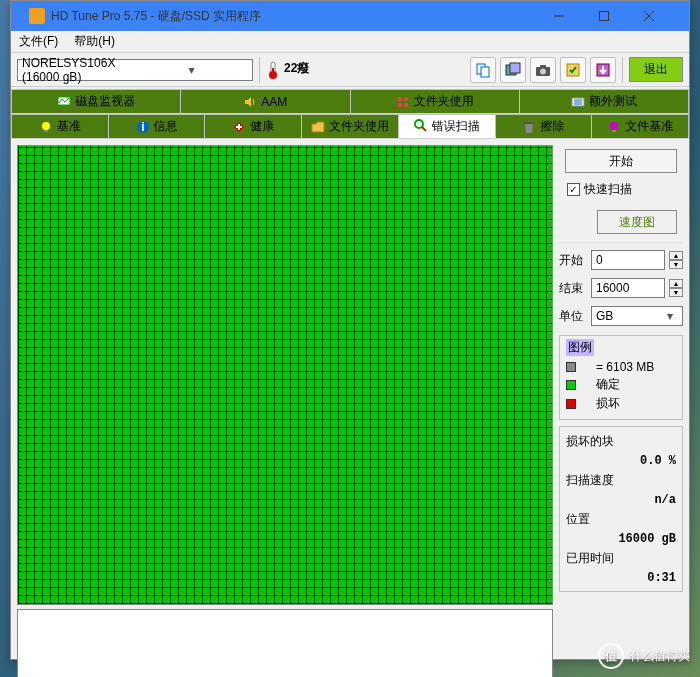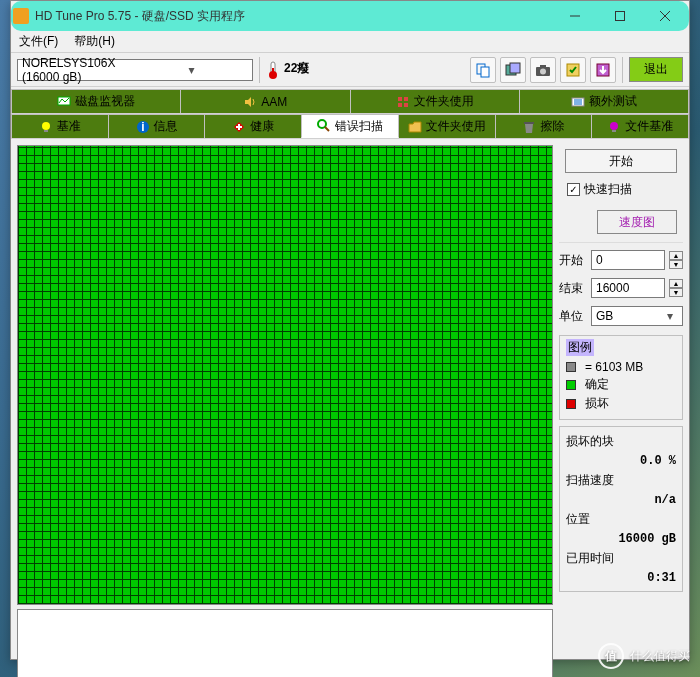--- a/index.html
+++ b/index.html
@@ -1,18 +1,18 @@
 <!DOCTYPE html>
 <html><head>
 <meta charset="utf-8">
 <style>
 * { margin: 0; padding: 0; box-sizing: border-box; font-family: "Microsoft YaHei", SimSun, Tahoma, sans-serif; font-size: 12px; }
 body { background: linear-gradient(135deg, #4a7ba8 0%, #3a6b90 30%, #2a5a70 60%, #6b8e5a 100%); width: 700px; height: 677px; overflow: hidden; position: relative; }
 .window { position: absolute; top: 0; left: 10px; width: 680px; height: 660px; background: #f0f0f0; border: 1px solid #888; box-shadow: 0 3px 10px rgba(0,0,0,0.3); }
-.titlebar { display: flex; align-items: center; height: 30px; background: #5eead4; padding: 0 2px; border-radius: 10px; }
+.titlebar { display: flex; align-items: center; height: 30px; background: #3b82f6; padding: 0 18px; }
 .titlebar .ticon { width: 16px; height: 16px; background: #f0a020; border-radius: 2px; margin-right: 6px; position: relative; }
 .titlebar .title { flex: 1; color: #333; }
 .winbtn { width: 45px; height: 28px; display: flex; align-items: center; justify-content: center; color: #333; }
 .winbtn svg { width: 10px; height: 10px; }
 .menubar { height: 22px; background: #f0f0f0; border-bottom: 1px solid #d0d0d0; display: flex; align-items: center; padding: 0 4px; gap: 8px; }
 .menubar span { padding: 2px 4px; }
 .toolbar { height: 34px; display: flex; align-items: center; padding: 4px 6px; gap: 4px; border-bottom: 1px solid #d0d0d0; }
 .combo { width: 236px; height: 22px; background: #fff; border: 1px solid #7a7a7a; display: flex; align-items: center; padding: 0 4px; }
 .combo span { flex: 1; }
 .combo .arrow { width: 16px; text-align: center; color: #555; }
@@ -27,32 +27,32 @@
 .tab { flex: 1; display: flex; align-items: center; justify-content: center; gap: 4px; height: 24px; border: 1px solid #c0c0c0; border-bottom: none; background: #4d7c0f; margin-left: -1px; }
 .tab.first { margin-left: 0; }
 .tab.active { background: #fff; border-bottom: 1px solid #fff; position: relative; z-index: 1; }
 .tab .ic { width: 14px; height: 14px; display: inline-flex; align-items: center; justify-content: center; }
 .content { display: flex; padding: 6px; gap: 6px; height: 556px; }
 .leftcol { flex: 1; display: flex; flex-direction: column; gap: 4px; }
 .grid { flex: 1; background: #00c800; border: 1px solid #888; position: relative; background-image: repeating-linear-gradient(0deg, #004000 0, #004000 1px, transparent 1px, transparent 8px), repeating-linear-gradient(90deg, #004000 0, #004000 1px, transparent 1px, transparent 8px); }
 .logbox { height: 80px; background: #fff; border: 1px solid #888; }
 .rightcol { width: 124px; display: flex; flex-direction: column; gap: 6px; }
 .btn { height: 24px; border: 1px solid #888; background: #f4f4f4; display: flex; align-items: center; justify-content: center; }
-.btn.disabled { color: #a21caf; background: #f0f0f0; margin-left: 32px; }
+.btn.disabled { color: #4d7c0f; background: #f0f0f0; margin-left: 32px; }
 .cbrow { display: flex; align-items: center; gap: 4px; padding: 2px 0 6px 2px; }
 .cb { width: 13px; height: 13px; border: 1px solid #555; background: #fff; display: flex; align-items: center; justify-content: center; font-size: 10px; color: #000; }
 .field { display: flex; align-items: center; gap: 4px; height: 22px; }
 .field .lbl { width: 28px; }
 .field .inp, .field .sel { flex: 1; height: 20px; border: 1px solid #7a7a7a; background: #fff; display: flex; align-items: center; padding: 0 4px; }
 .spinner { width: 14px; display: flex; flex-direction: column; }
 .spinner div { flex: 1; border: 1px solid #888; background: #f0f0f0; font-size: 7px; line-height: 7px; text-align: center; }
 .sel .arrow { width: 16px; text-align: center; color: #555; margin-left: auto; }
 .grp { border: 1px solid #c0c0c0; padding: 4px 6px 6px; margin-top: 2px; }
 .grp .gtitle { margin: -10px 0 3px 0; background: #c4b5fd; display: inline-block; padding: 0 2px; }
-.legrow { display: flex; align-items: center; gap: 9px; padding: 1px 0; }
+.legrow { display: flex; align-items: center; gap: 20px; padding: 1px 0; }
 .sq { width: 10px; height: 10px; border: 1px solid #333; }
 .statgrp { border: 1px solid #c0c0c0; padding: 6px; display: flex; flex-direction: column; gap: 4px; }
 .statgrp .slbl { }
 .statgrp .sval { text-align: right; font-family: "Courier New", monospace; font-weight: bold; }
 .watermark { position: absolute; bottom: 8px; right: 10px; display: flex; align-items: center; gap: 6px; color: #fff; font-size: 15px; text-shadow: 0 1px 3px rgba(0,0,0,0.6); opacity: 0.9; }
 .wm-circle { width: 26px; height: 26px; border: 2px solid #fff; border-radius: 50%; display: flex; align-items: center; justify-content: center; font-weight: bold; }
 .btn-group { padding: 4px 6px 8px; border-bottom: 1px solid #ddd; display:flex; flex-direction:column; gap:6px;}
 </style>
 </head>
 <body>
@@ -199,36 +199,36 @@
     <div class="tab">
         <span class="ic">
           <svg viewBox="0 0 14 14">
             <path d="M7 2 L12 7 L7 12 L2 7 Z" fill="#d00"></path>
             <rect x="6" y="4" width="2" height="6" fill="#fff"></rect>
             <rect x="4" y="6" width="6" height="2" fill="#fff"></rect>
           </svg>
         </span>
         <span>健康</span>
       </div>
+    <div class="tab">
+        <span class="ic">
+          <svg viewBox="0 0 14 14">
+            <path d="M1 4 L5 4 L6 2 L13 2 L13 12 L1 12 Z" fill="#f0c050" stroke="#a80"></path>
+          </svg>
+        </span>
+        <span>文件夹使用</span>
+      </div>
     <div class="tab active">
         <span class="ic">
           <svg viewBox="0 0 14 14">
             <circle cx="5" cy="5" r="4" fill="none" stroke="#0a0" stroke-width="2"></circle>
             <line x1="8" y1="8" x2="12" y2="12" stroke="#840" stroke-width="2"></line>
           </svg>
         </span>
         <span>错误扫描</span>
-      </div>
-    <div class="tab">
-        <span class="ic">
-          <svg viewBox="0 0 14 14">
-            <path d="M1 4 L5 4 L6 2 L13 2 L13 12 L1 12 Z" fill="#f0c050" stroke="#a80"></path>
-          </svg>
-        </span>
-        <span>文件夹使用</span>
       </div>
     <div class="tab">
         <span class="ic">
           <svg viewBox="0 0 14 14">
             <path d="M3 4 L11 4 L10 13 L4 13 Z" fill="#888"></path>
             <rect x="2" y="2" width="10" height="2" fill="#555"></rect>
           </svg>
         </span>
         <span>擦除</span>
       </div>

